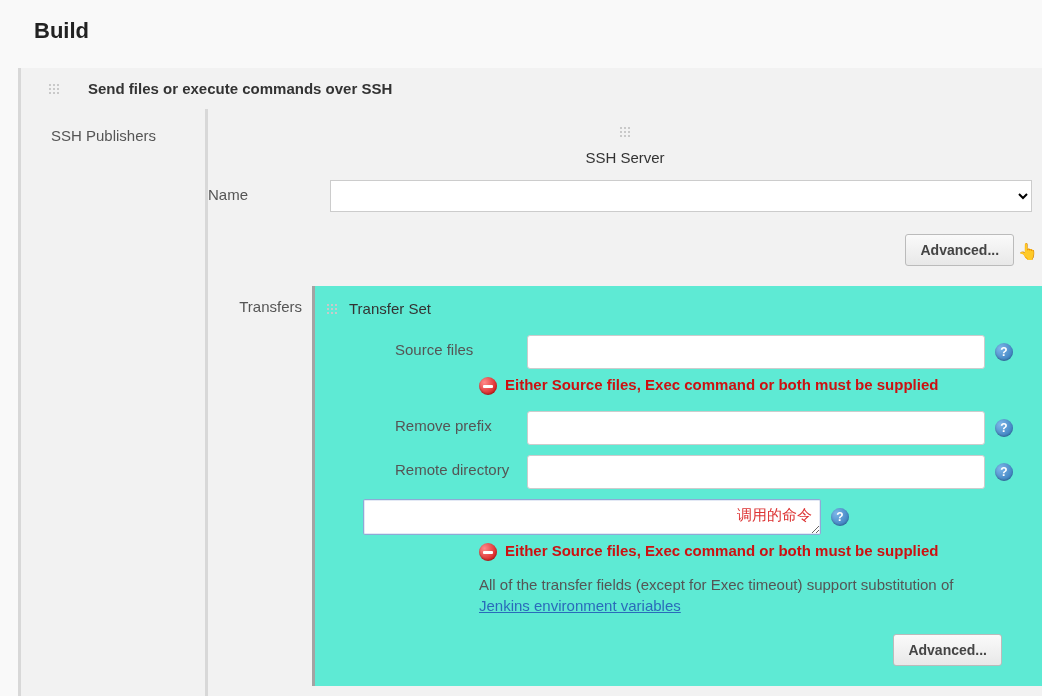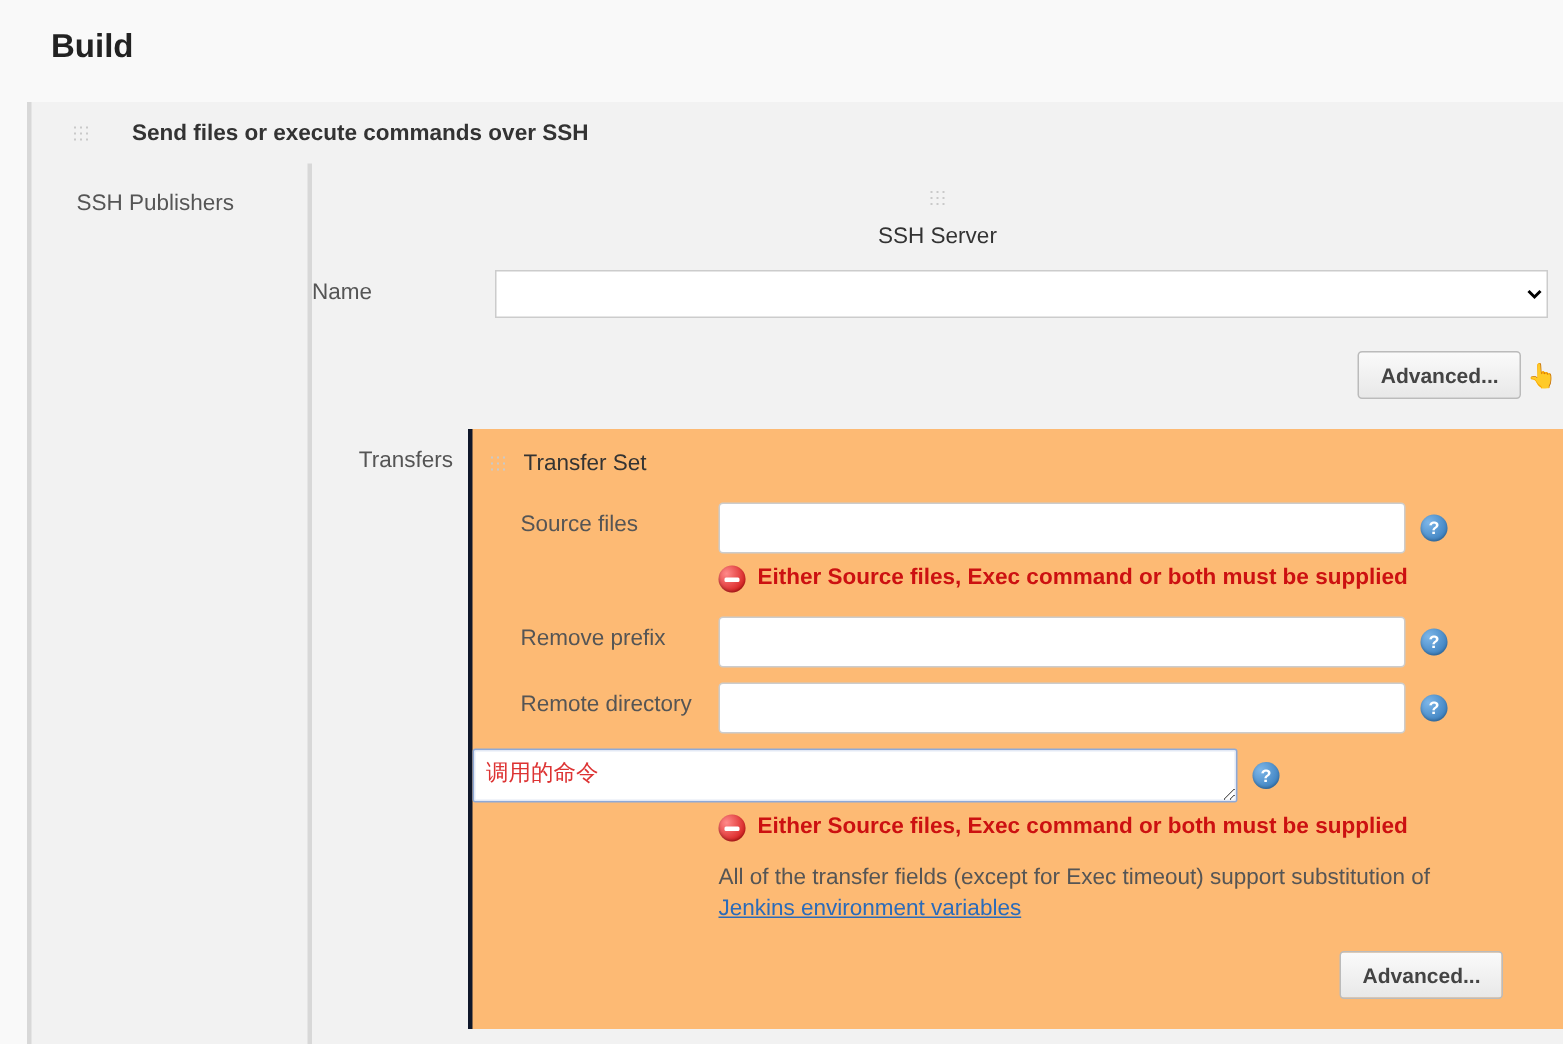--- a/index.html
+++ b/index.html
@@ -124,36 +124,37 @@
     }
     .transfers-label {
       width: 104px;
       text-align: right;
       padding: 12px 10px 0 0;
       color: #555;
       font-size: 15px;
     }
     .transfers-panel {
       flex: 1;
-      border-left: 3px solid #0f172a;
-      background: #fdba74;
+      border-left: 3px solid #a3a3a3;
+      background: #5eead4;
       padding-bottom: 20px;
     }
     .tset-header {
       display: flex;
       align-items: center;
       gap: 10px;
       padding: 14px 8px 10px 10px;
       color: #333;
       font-size: 15px;
     }
     .trow {
       display: flex;
       align-items: flex-start;
       padding: 8px 16px 2px 0;
+      margin-left: 48px;
     }
     .trow-label {
       width: 164px;
       text-align: left;
       padding: 6px 12px 0 32px;
       color: #555;
       font-size: 15px;
     }
     .trow-field {
       display: flex;
@@ -163,30 +164,30 @@
     input[type=text].field {
       width: 458px;
       height: 34px;
       border: 1px solid #ccc;
       border-radius: 3px;
       padding: 0 8px;
       font-size: 14px;
       background: #fff;
     }
     textarea.field-ta {
-      width: 510px;
+      width: 458px;
       height: 36px;
       border: 1px solid #8fa9d6;
       border-radius: 2px;
       padding: 6px 8px;
       font-size: 15px;
       color: #d33;
       resize: both;
       background: #fff;
-      text-align: left;
+      text-align: right;
       box-shadow: inset 0 0 0 1px rgba(143,169,214,0.25);
     }
     .help-icon {
       width: 18px;
       height: 18px;
       border-radius: 50%;
       background: radial-gradient(circle at 30% 30%, #7db6e8, #2a72b5);
       color: #fff;
       font-weight: bold;
       font-size: 12px;

